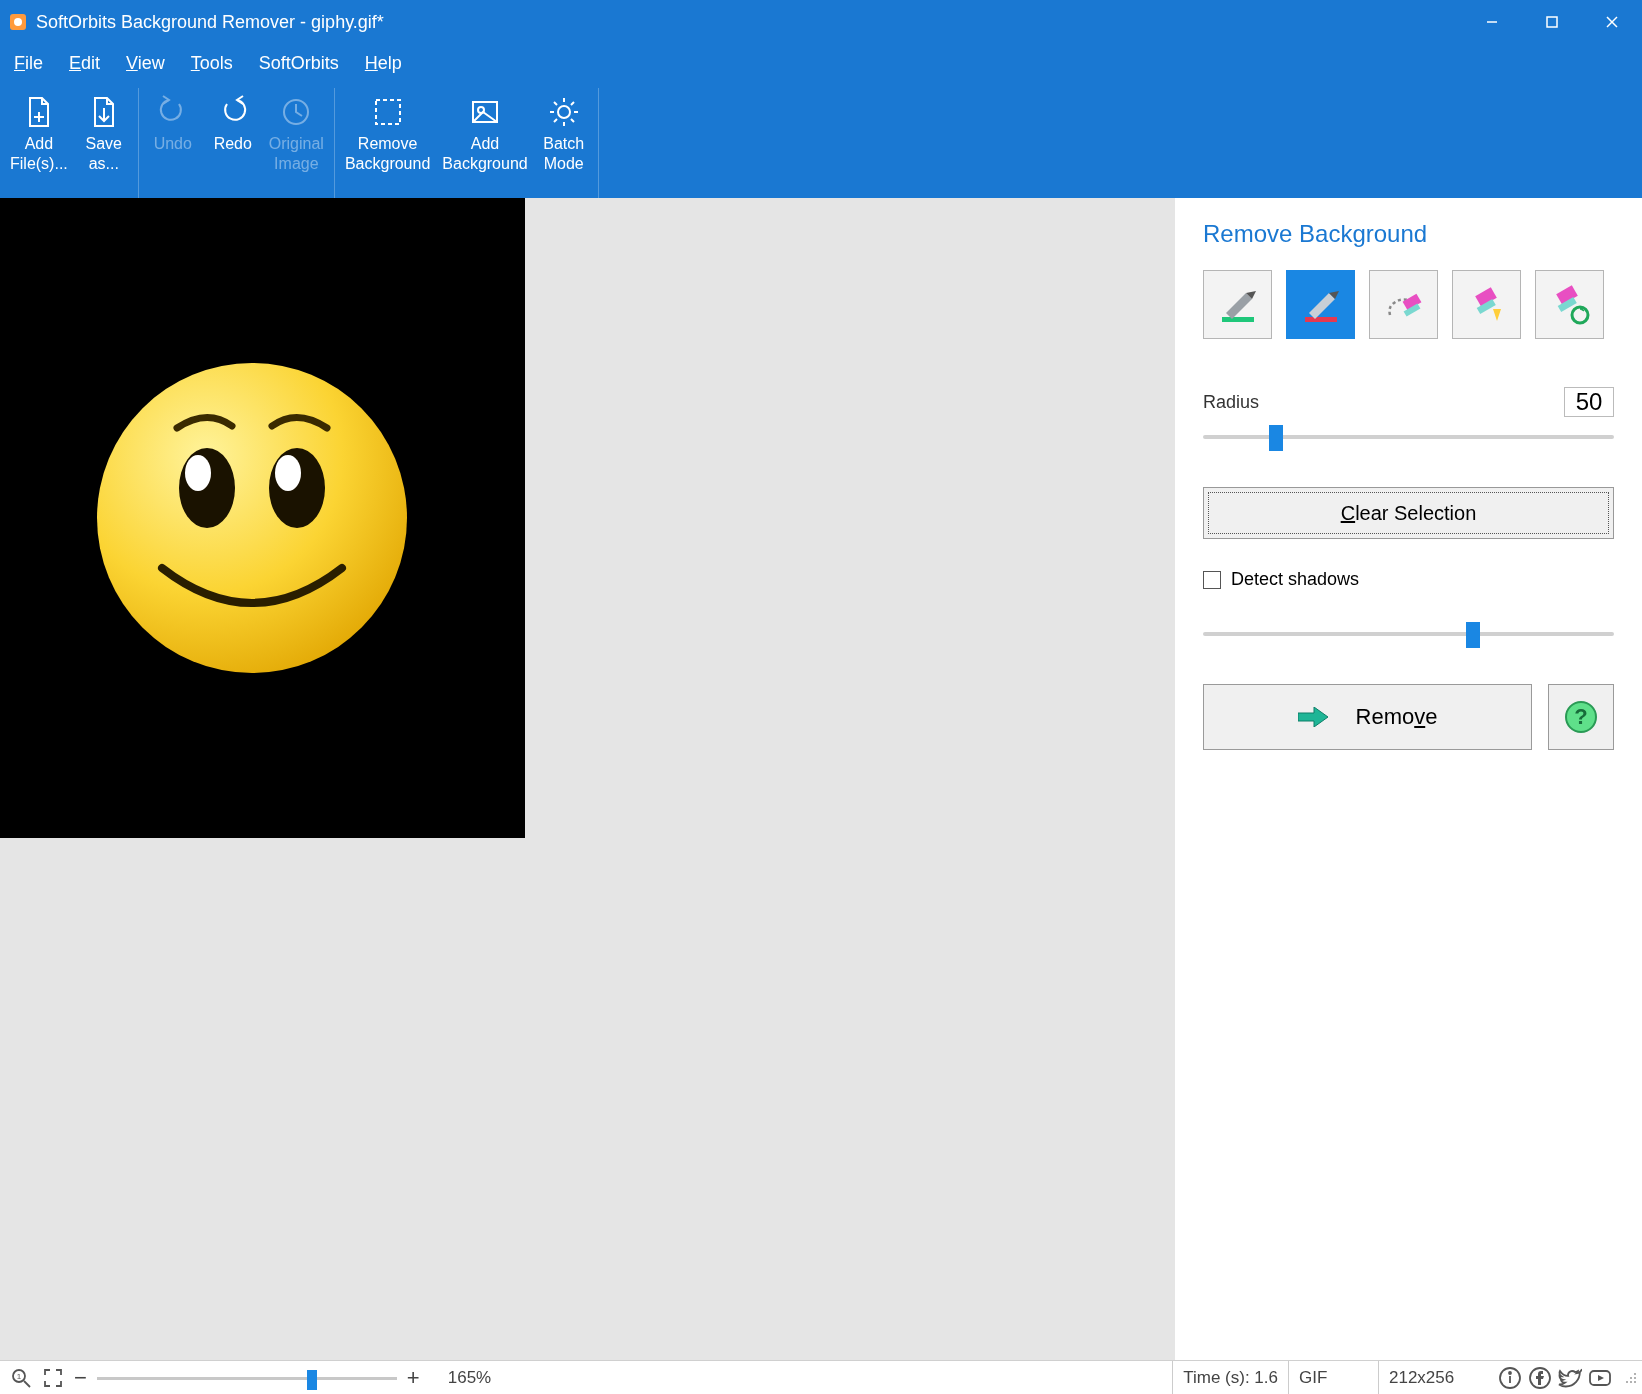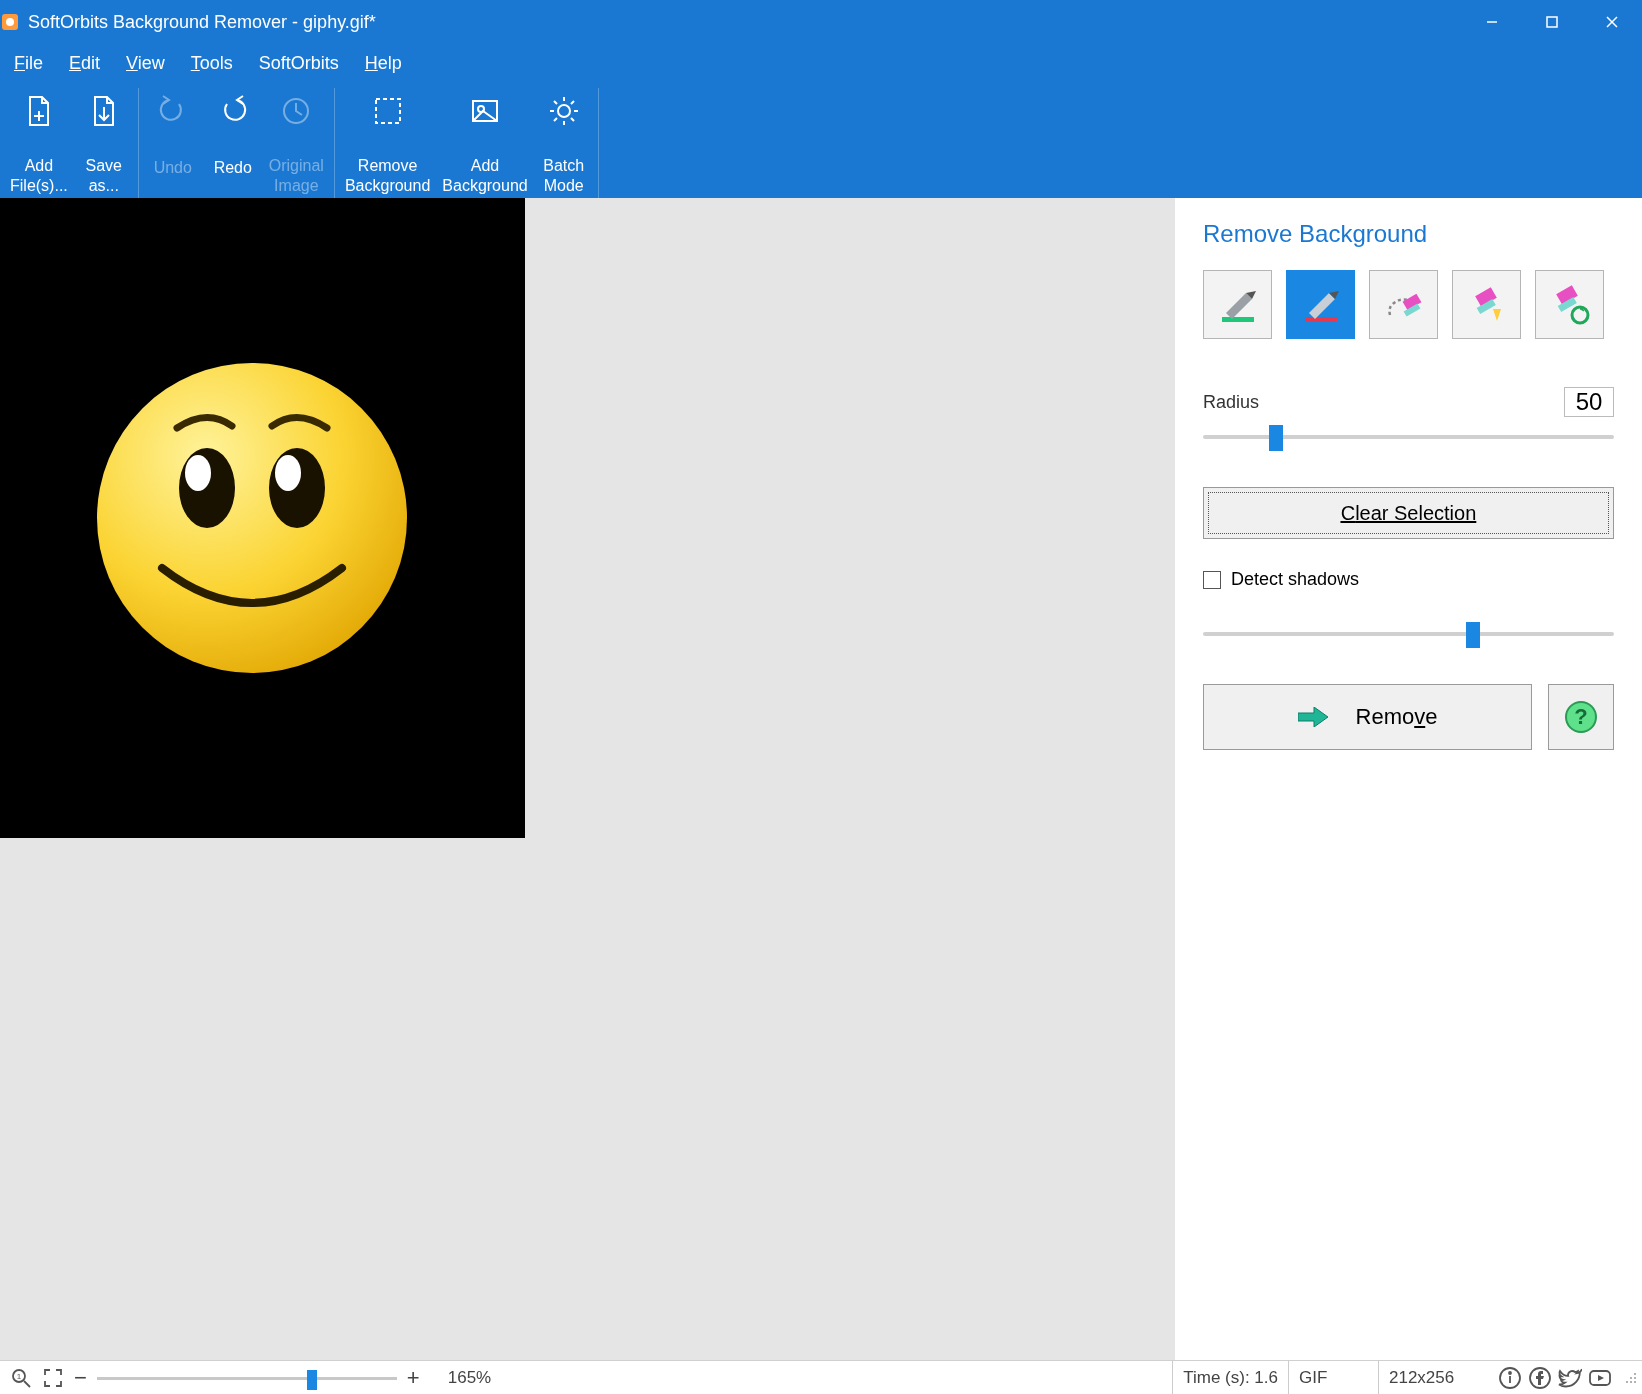--- a/index.html
+++ b/index.html
@@ -1,36 +1,36 @@
 <!DOCTYPE html>
 <html><head>
 <meta charset="utf-8">
 <style>
 * { margin: 0; padding: 0; box-sizing: border-box; font-family: "Segoe UI", Tahoma, sans-serif; }
 html, body { width: 1642px; height: 1394px; overflow: hidden; background: #e5e5e5; }
 
 
 .titlebar {
   height: 44px; background: #1a78d2; display: flex; align-items: center;
-  color: #fff; font-size: 18px; 
+  color: #fff; font-size: 18px; padding-left: 8px;
 }
 .titlebar .app-icon { width: 20px; height: 20px; margin-right: 8px; }
 .titlebar .win-controls { margin-left: auto; display: flex; }
 .titlebar .win-btn { width: 60px; height: 44px; display: flex; align-items: center; justify-content: center; color: #fff; }
 .titlebar .win-btn svg { width: 14px; height: 14px; stroke: #fff; stroke-width: 1.5; fill: none; }
 
 
 .menubar { height: 38px; background: #1a78d2; display: flex; align-items: center; padding-left: 14px; gap: 26px; color: #fff; font-size: 18px; }
 .menubar span u { text-decoration: underline; }
 
 
 .toolbar { height: 116px; background: #1a78d2; display: flex; align-items: flex-start; padding-top: 6px; }
 .tool-group { display: flex; height: 100%; border-right: 1px solid rgba(255,255,255,0.25); padding: 0 4px; }
 .tool-group.noborder { border-right: none; }
-.tool-btn { display: flex; flex-direction: column; align-items: center; justify-content: flex-start; color: #fff; font-size: 16px; text-align: center; padding: 2px 6px; min-width: 60px; gap: 24px; }
+.tool-btn { display: flex; flex-direction: column; align-items: center; justify-content: flex-start; color: #fff; font-size: 16px; text-align: center; padding: 2px 6px; min-width: 60px; }
 .tool-btn.dim { opacity: 0.4; }
 .tool-btn .icon-slot { height: 44px; display: flex; align-items: center; justify-content: center; }
 .tool-btn .icon-slot svg { width: 36px; height: 36px; stroke: #fff; stroke-width: 2; fill: none; }
 .tool-btn .lbl { line-height: 1.25; white-space: pre-line; }
 
 
 .main { position: absolute; top: 198px; left: 0; right: 0; bottom: 34px; background: #e5e5e5; }
 .canvas-area { position: absolute; top: 0; left: 0; width: 1175px; bottom: 0; background: #e5e5e5; }
 .image-holder { position: absolute; top: 0; left: 0; width: 525px; height: 640px; background: #000; }
 .smiley { position: absolute; left: 92px; top: 160px; width: 320px; height: 320px; }
@@ -42,21 +42,21 @@
 .tool-tile { width: 69px; height: 69px; border: 1px solid #b5b5b5; background: #f3f3f3; display: flex; align-items: center; justify-content: center; }
 .tool-tile.active { background: #1a87e3; border-color: #1a87e3; }
 .tool-tile svg { width: 40px; height: 40px; }
 
 .field-row { display: flex; justify-content: space-between; align-items: center; margin-bottom: 8px; font-size: 18px; color: #333; margin-top: 48px; }
 .num-box { width: 50px; height: 30px; border: 1px solid #bbb; text-align: center; font-size: 24px; background: #fff; }
 .slider { position: relative; height: 24px; margin-bottom: 38px; }
 .slider .track { position: absolute; top: 10px; left: 0; right: 0; height: 4px; background: #d0d0d0; border-radius: 2px; }
 .slider .thumb { position: absolute; top: 0; width: 14px; height: 26px; background: #1a87e3; }
 
-.clear-btn { width: 100%; height: 52px; border: 1px solid #999; background: #f0f0f0; font-size: 20px; margin-bottom: 30px; outline: 1px dotted #555; outline-offset: -6px; text-decoration: underline; }
+.clear-btn { width: 100%; height: 52px; border: 1px solid #999; background: #f0f0f0; font-size: 20px; margin-bottom: 30px; outline: 1px dotted #555; outline-offset: -6px; }
 .chk-row { display: flex; align-items: center; gap: 10px; font-size: 18px; margin-bottom: 32px; }
 .chk-row .chk { width: 18px; height: 18px; border: 1.5px solid #555; background: #fff; }
 
 .remove-row { display: flex; gap: 16px; margin-top: 30px; }
 .remove-btn { flex: 1; height: 66px; border: 1px solid #9a9a9a; background: #f0f0f0; font-size: 22px; display: flex; align-items: center; justify-content: center; gap: 28px; }
 .remove-btn .arrow { width: 30px; height: 20px; }
 .help-btn { width: 66px; height: 66px; border: 1px solid #9a9a9a; background: #f0f0f0; display:flex; align-items:center; justify-content:center; }
 
 
 .statusbar { position: absolute; bottom: 0; left: 0; right: 0; height: 34px; background: #fff; border-top: 1px solid #d0d0d0; display: flex; align-items: center; font-size: 17px; color: #444; }

